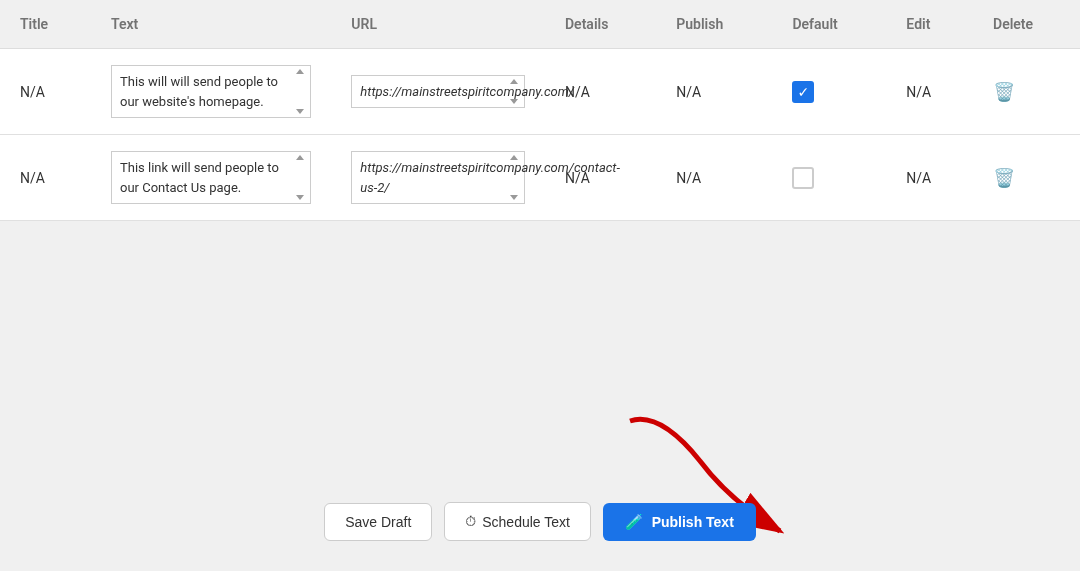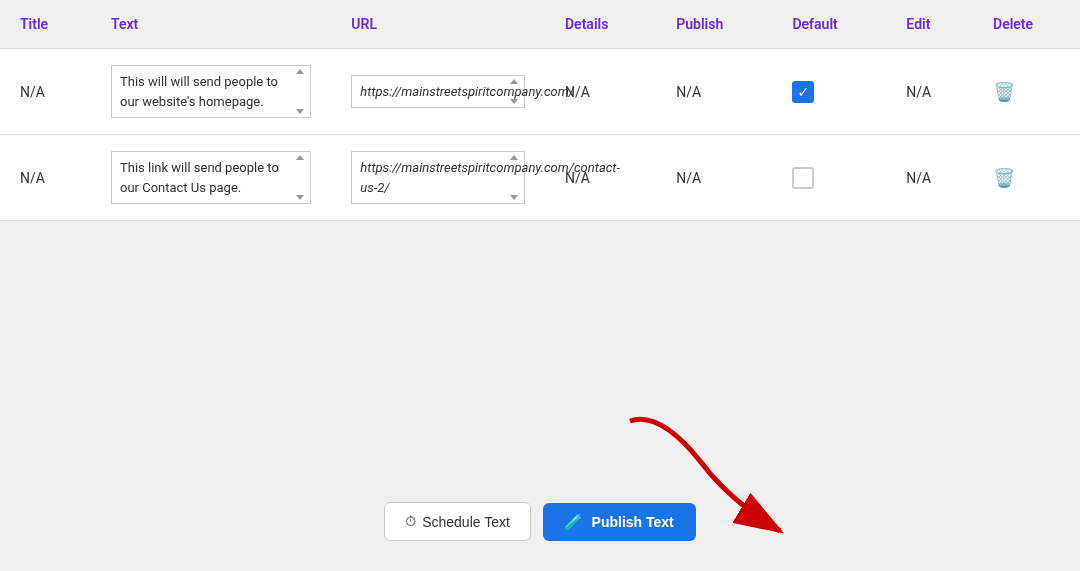--- a/index.html
+++ b/index.html
@@ -35,21 +35,21 @@
     thead tr {
       background: #f0f0f0;
       border-bottom: 1px solid #ddd;
     }
 
     thead th {
       padding: 16px 20px;
       text-align: left;
       font-weight: 600;
       font-size: 14px;
-      color: #6d28d9;
+      color: #737373;
     }
 
     tbody tr {
       border-bottom: 1px solid #e0e0e0;
       background: #fff;
     }
 
     tbody tr:last-child {
       border-bottom: 1px solid #e0e0e0;
     }
@@ -309,20 +309,21 @@
         <defs>
           <marker id="arrowhead" markerWidth="10" markerHeight="7" refX="9" refY="3.5" orient="auto">
             <polygon points="0 0, 10 3.5, 0 7" fill="#cc0000"></polygon>
           </marker>
         </defs>
         <path d="M 30 20 Q 60 10 100 60 Q 130 100 180 130" stroke="#cc0000" stroke-width="5" fill="none" marker-end="url(#arrowhead)"></path>
       </svg>
     </div>
 
     <div class="action-buttons">
+      <button class="btn-save-draft">Save Draft</button>
       <button class="btn-schedule">
         <span class="clock-icon">⏱</span>
         <span>Schedule Text</span>
       </button>
       <button class="btn-publish">
         <span class="flask-icon">🧪</span>
         <span>Publish Text</span>
       </button>
     </div>
   </div>

